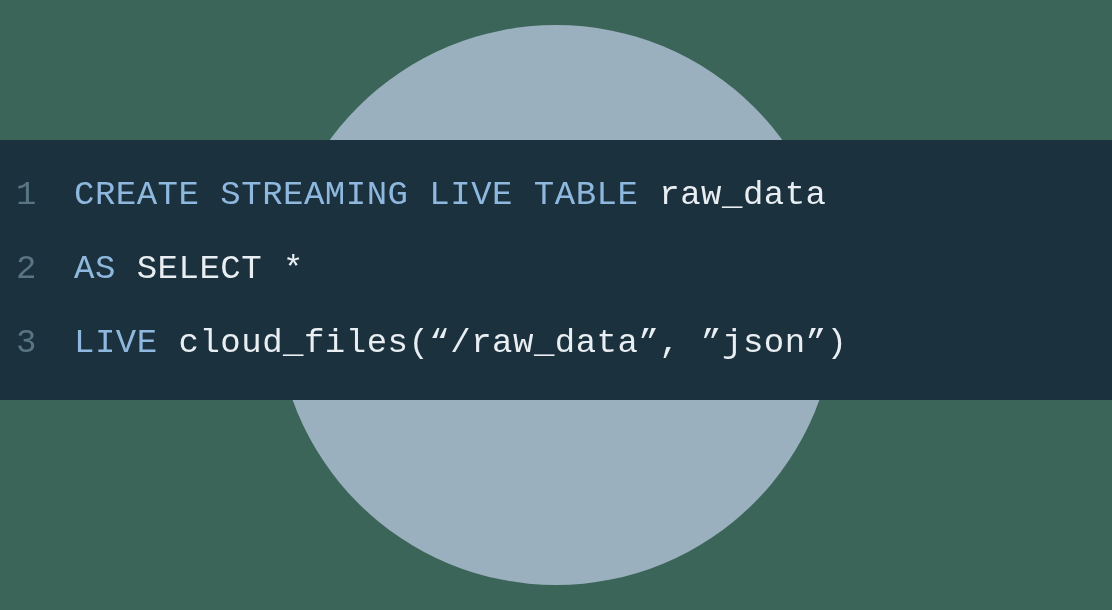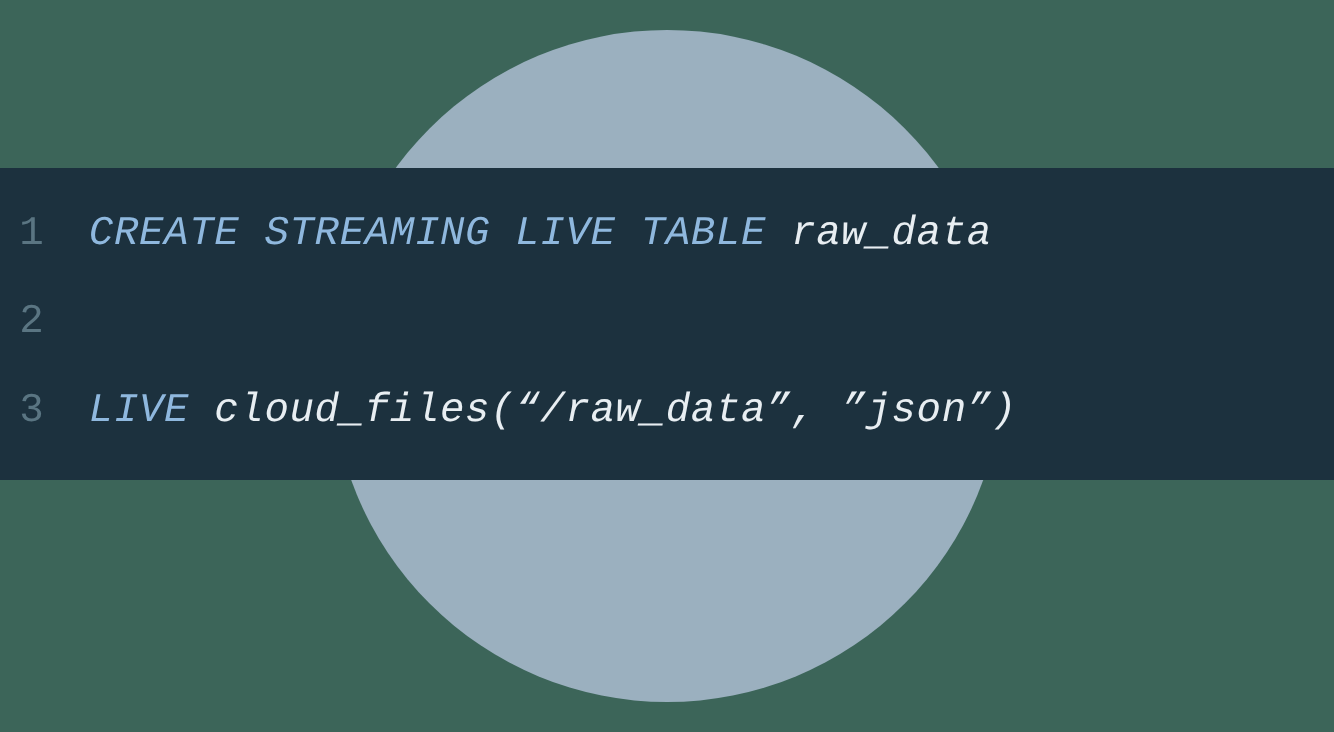--- a/index.html
+++ b/index.html
@@ -46,21 +46,20 @@
       margin-bottom: 0;
     }
     .line-number {
       color: #5a7582;
       width: 58px;
       text-align: left;
       flex-shrink: 0;
     }
     .code-content {
       white-space: pre;
-      font-style: italic;
     }
     .keyword {
       color: #8fb8de;
     }
     .identifier {
       color: #e8eef2;
     }
     .plain {
       color: #e8eef2;
     }
@@ -70,18 +69,19 @@
 
 <div class="circle"></div>
 
 <div class="code-block">
   <div class="code-line">
     <span class="line-number">1</span>
     <span class="code-content"><span class="keyword">CREATE STREAMING LIVE TABLE</span><span class="plain"> </span><span class="identifier">raw_data</span></span>
   </div>
   <div class="code-line">
     <span class="line-number">2</span>
+    <span class="code-content"><span class="keyword">AS</span><span class="plain"> </span><span class="identifier">SELECT *</span></span>
   </div>
   <div class="code-line">
     <span class="line-number">3</span>
     <span class="code-content"><span class="keyword">LIVE</span><span class="plain"> </span><span class="identifier">cloud_files(“/raw_data”, ”json”)</span></span>
   </div>
 </div>
 
 </body></html>

